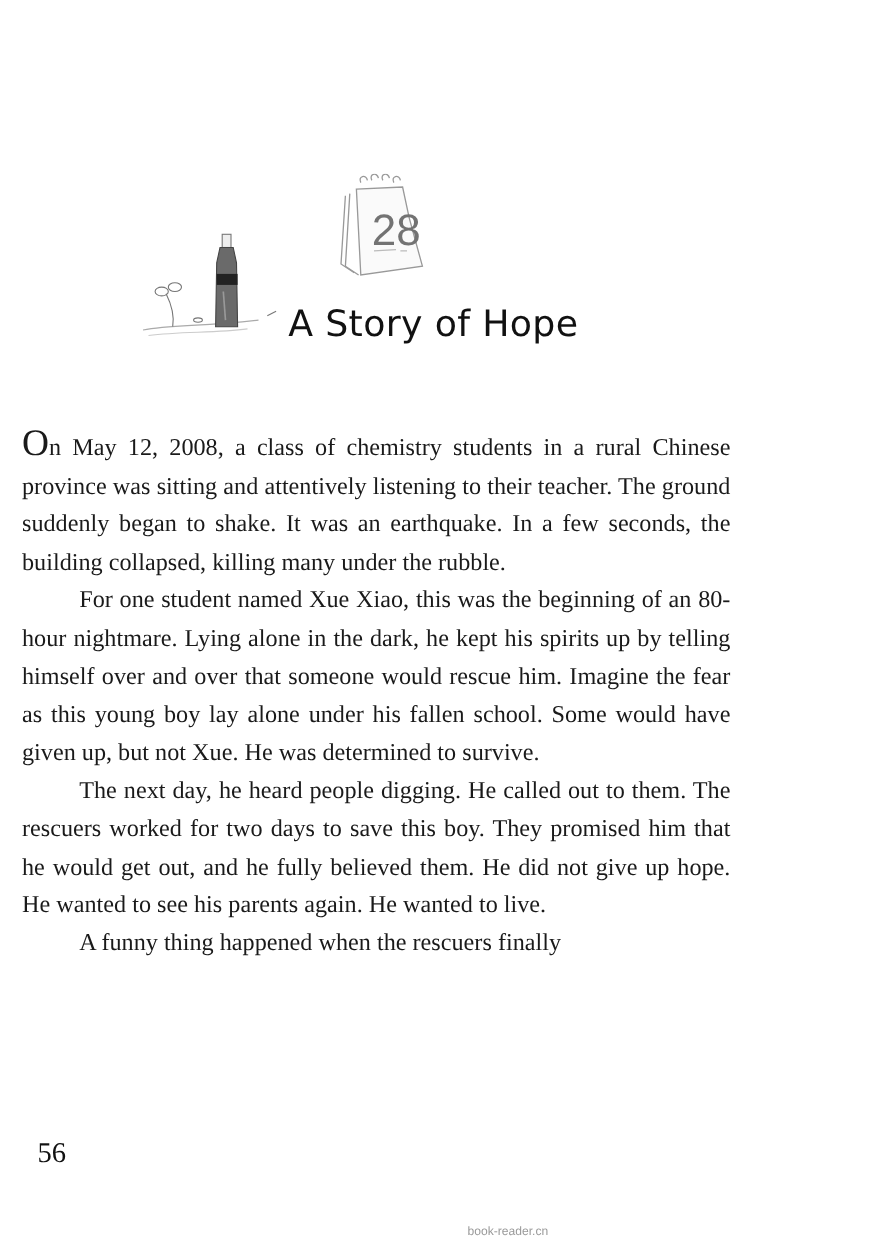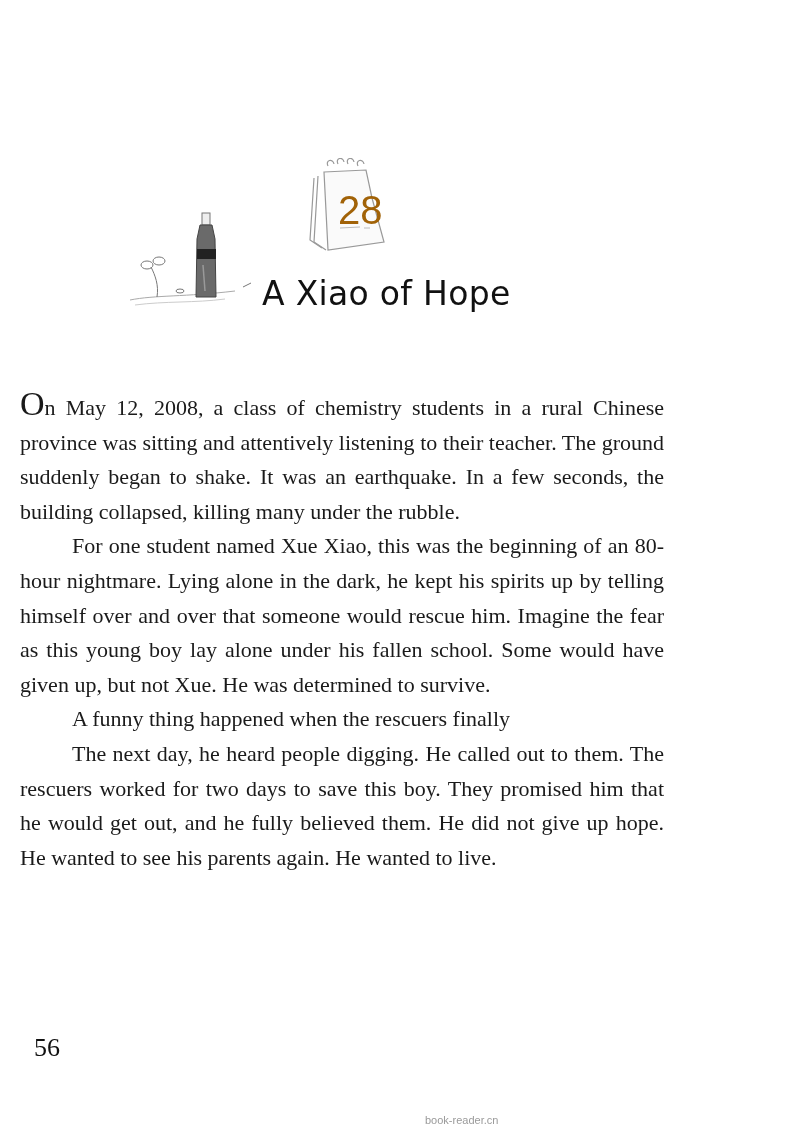--- a/index.html
+++ b/index.html
@@ -1,19 +1,19 @@
 <!DOCTYPE html>
 <html><head>
 <meta charset="utf-8">
 <style>
   html, body { margin: 0; padding: 0; background: #ffffff; }
   body { width: 800px; height: 1137px; position: relative; overflow: hidden; font-family: "Liberation Serif", "DejaVu Serif", serif; color: #1a1a1a; }
   .page { position: absolute; inset: 0; }
   .calendar { position: absolute; left: 300px; top: 158px; width: 110px; height: 100px; }
-  .calendar-num { position: absolute; left: 338px; top: 190px; font-family: "Liberation Sans", "DejaVu Sans", sans-serif; font-size: 40px; color: #a16207; line-height: 1; }
+  .calendar-num { position: absolute; left: 338px; top: 190px; font-family: "Liberation Sans", "DejaVu Sans", sans-serif; font-size: 40px; color: #737373; line-height: 1; }
   .illus { position: absolute; left: 125px; top: 205px; width: 135px; height: 110px; }
   .chapter-title { position: absolute; left: 262px; top: 276px; font-family: "DejaVu Sans", "Liberation Sans", sans-serif; font-size: 33px; color: #111; letter-spacing: 0.3px; line-height: 1.1; white-space: nowrap; }
   .body-text { position: absolute; left: 20px; top: 387px; width: 644px; font-size: 22px; line-height: 34.6px; text-align: justify; }
   .body-text p { margin: 0; }
   .body-text p.indent { text-indent: 52px; }
   .drop { font-size: 34px; line-height: 1; }
   .page-num { position: absolute; left: 34px; top: 1033px; font-size: 26px; color: #111; }
   .watermark { position: absolute; left: 425px; top: 1114px; font-family: "Liberation Sans", "DejaVu Sans", sans-serif; font-size: 11px; color: #9a9a9a; }
 </style>
 </head>
@@ -43,24 +43,24 @@
       <path d="M118 82 L126 78"></path>
     </g>
     <g>
       <rect x="77" y="8" width="8" height="12" fill="#eee" stroke="#777"></rect>
       <path d="M75 20 L87 20 L90 34 L91 92 L71 92 L72 34 Z" fill="#6a6a6a" stroke="#444"></path>
       <rect x="72" y="44" width="19" height="10" fill="#222"></rect>
       <path d="M78 60 L80 86" stroke="#999" stroke-width="1.5"></path>
     </g>
   </svg>
 
-  <div class="chapter-title">A Xiao of Hope</div>
+  <div class="chapter-title">A Story of Hope</div>
 
   <div class="body-text">
     <p><span class="drop">O</span><span>n May 12, 2008, a class of chemistry students in a rural Chinese province was sitting and attentively listening to their teacher. The ground suddenly began to shake. It was an earthquake. In a few seconds, the building collapsed, killing many under the rubble.</span></p>
     <p class="indent">For one student named Xue Xiao, this was the beginning of an 80-hour nightmare. Lying alone in the dark, he kept his spirits up by telling himself over and over that someone would rescue him. Imagine the fear as this young boy lay alone under his fallen school. Some would have given up, but not Xue. He was determined to survive.</p>
+    <p class="indent">The next day, he heard people digging. He called out to them. The rescuers worked for two days to save this boy. They promised him that he would get out, and he fully believed them. He did not give up hope. He wanted to see his parents again. He wanted to live.</p>
     <p class="indent">A funny thing happened when the rescuers finally</p>
-    <p class="indent">The next day, he heard people digging. He called out to them. The rescuers worked for two days to save this boy. They promised him that he would get out, and he fully believed them. He did not give up hope. He wanted to see his parents again. He wanted to live.</p>
   </div>
 
   <div class="page-num">56</div>
   <div class="watermark">book-reader.cn</div>
 </div>
 
 </body></html>

